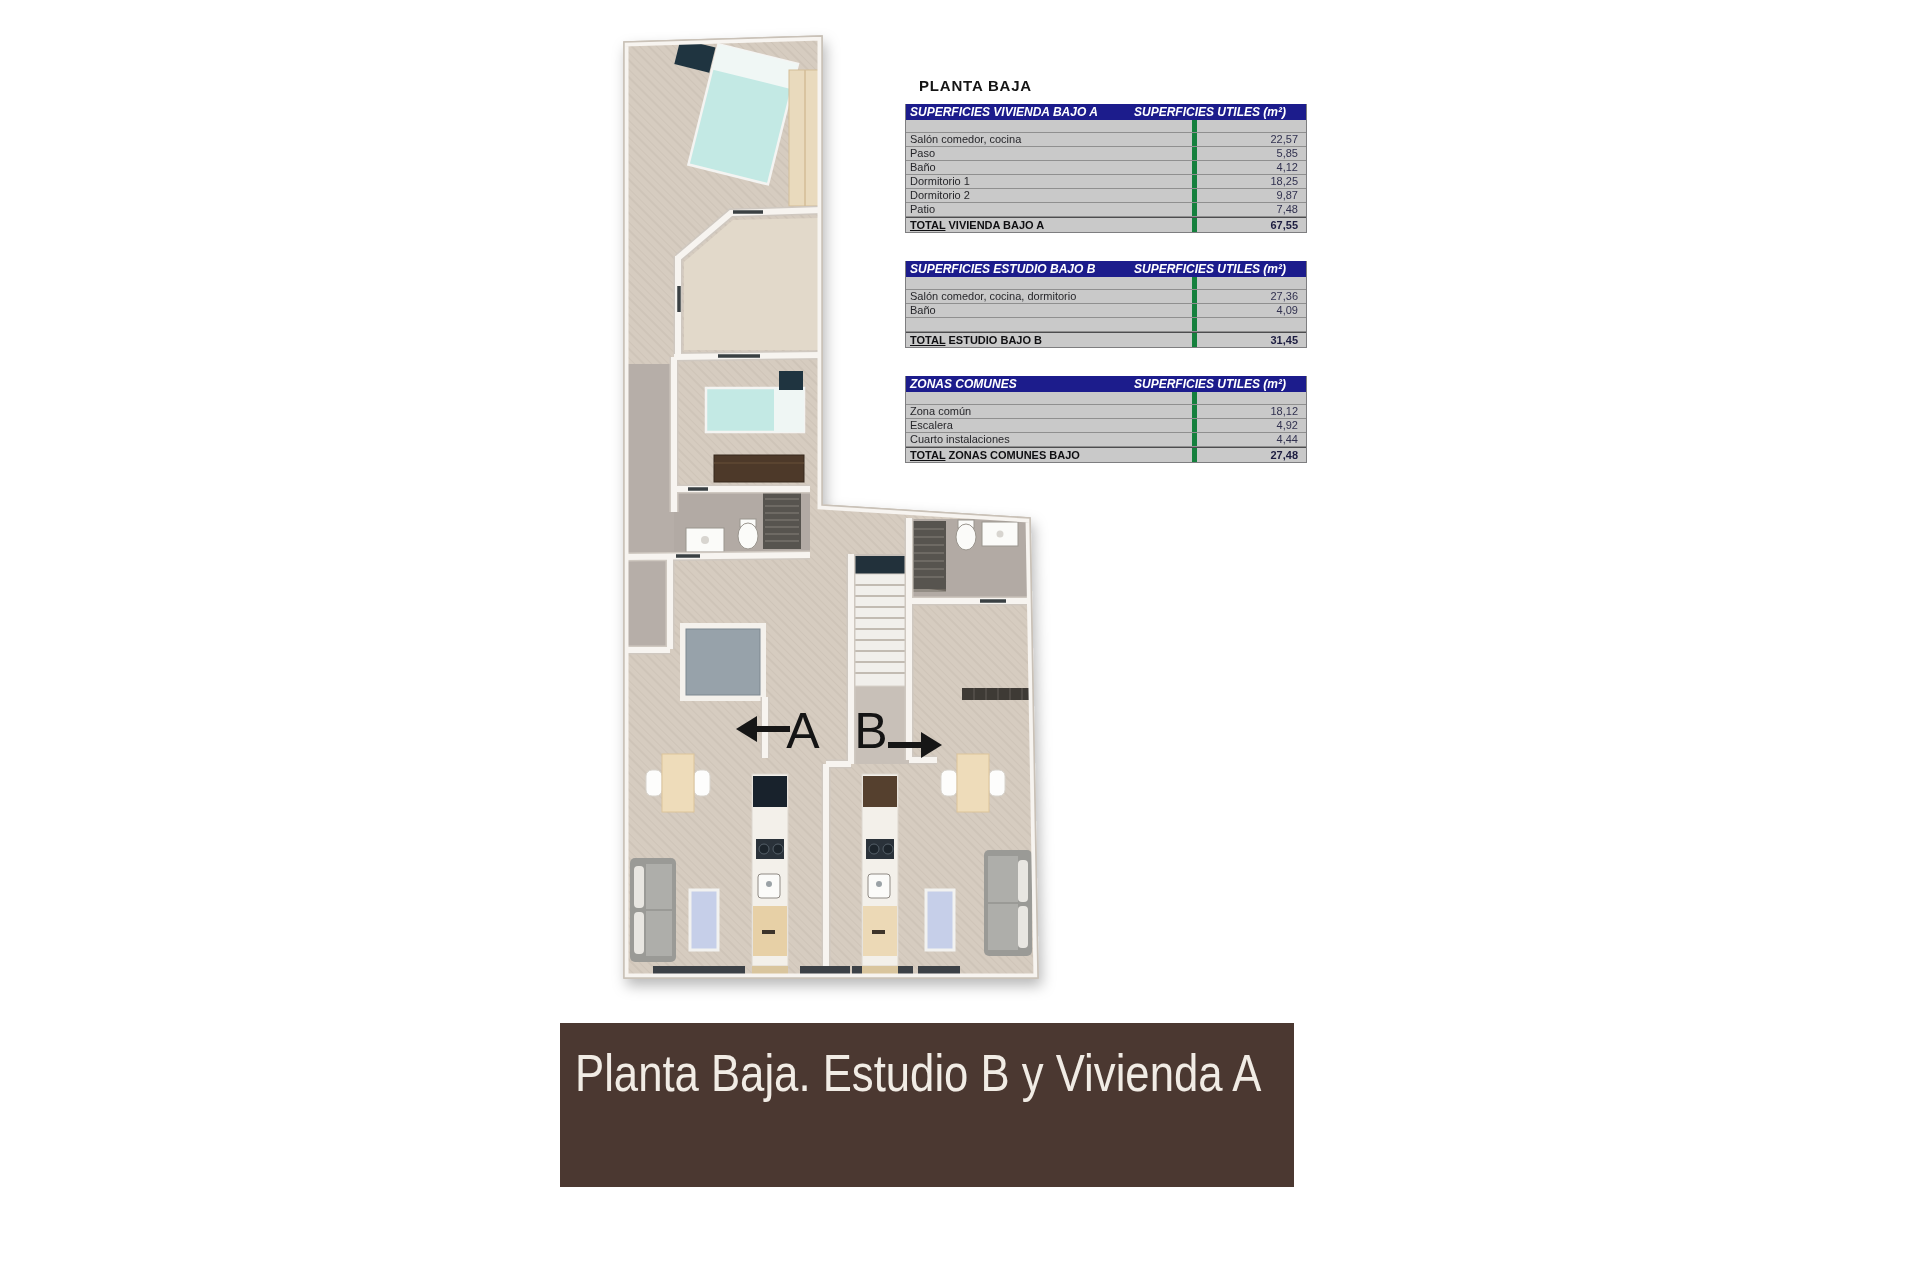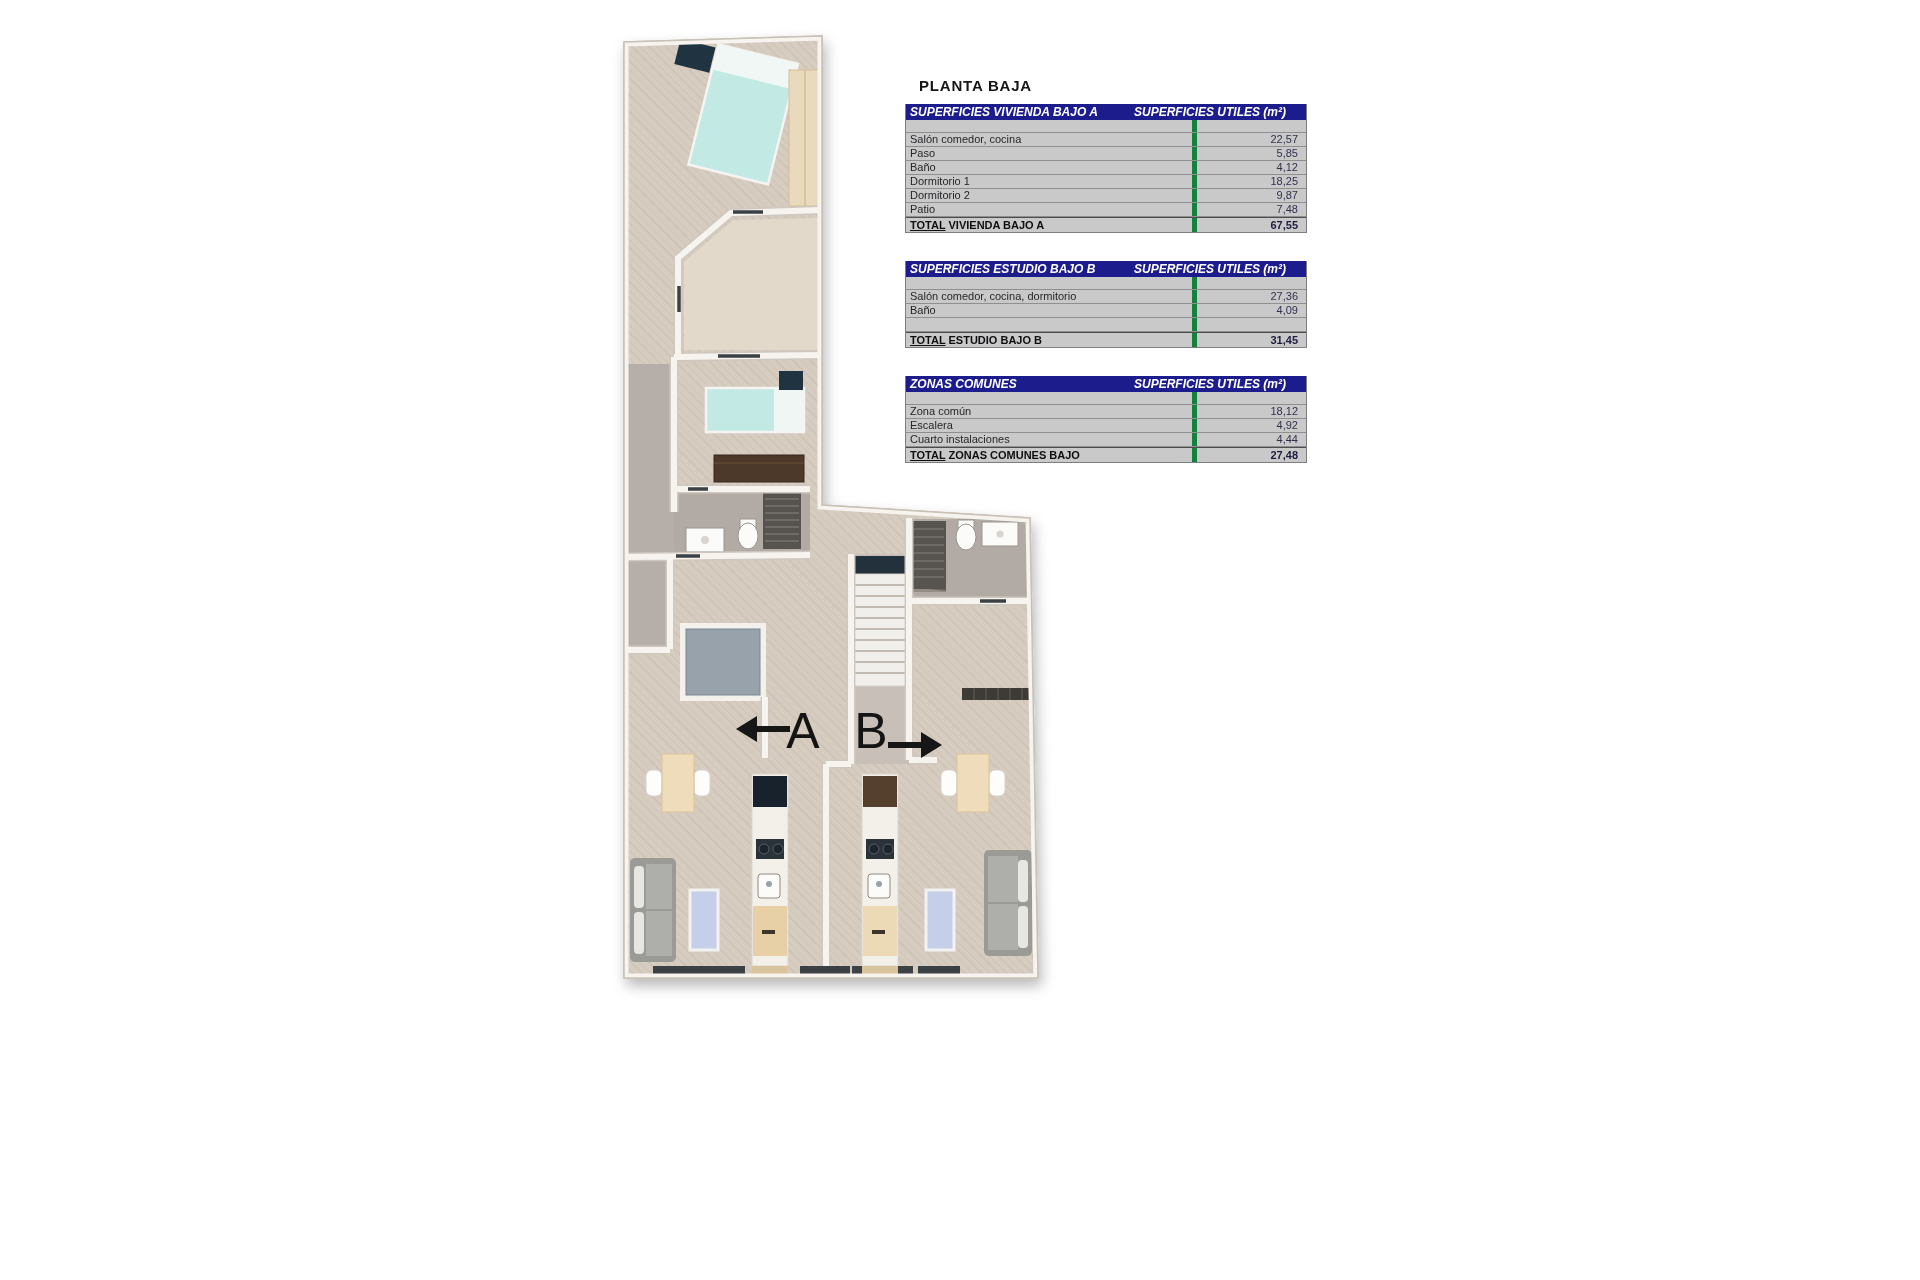--- a/index.html
+++ b/index.html
@@ -331,14 +331,17 @@
             <span class="val">4,44</span>
           </div>
           <div class="row total">
             <span class="lbl"><span class="uw">TOTAL</span> ZONAS COMUNES BAJO</span>
             <span class="val">27,48</span>
           </div>
         </div>
     </section>
   </div>
 
+  <div class="banner">
+    <div class="txt">Planta Baja. Estudio B y Vivienda A</div>
+  </div>
 
 </div>
 
 </body></html>

